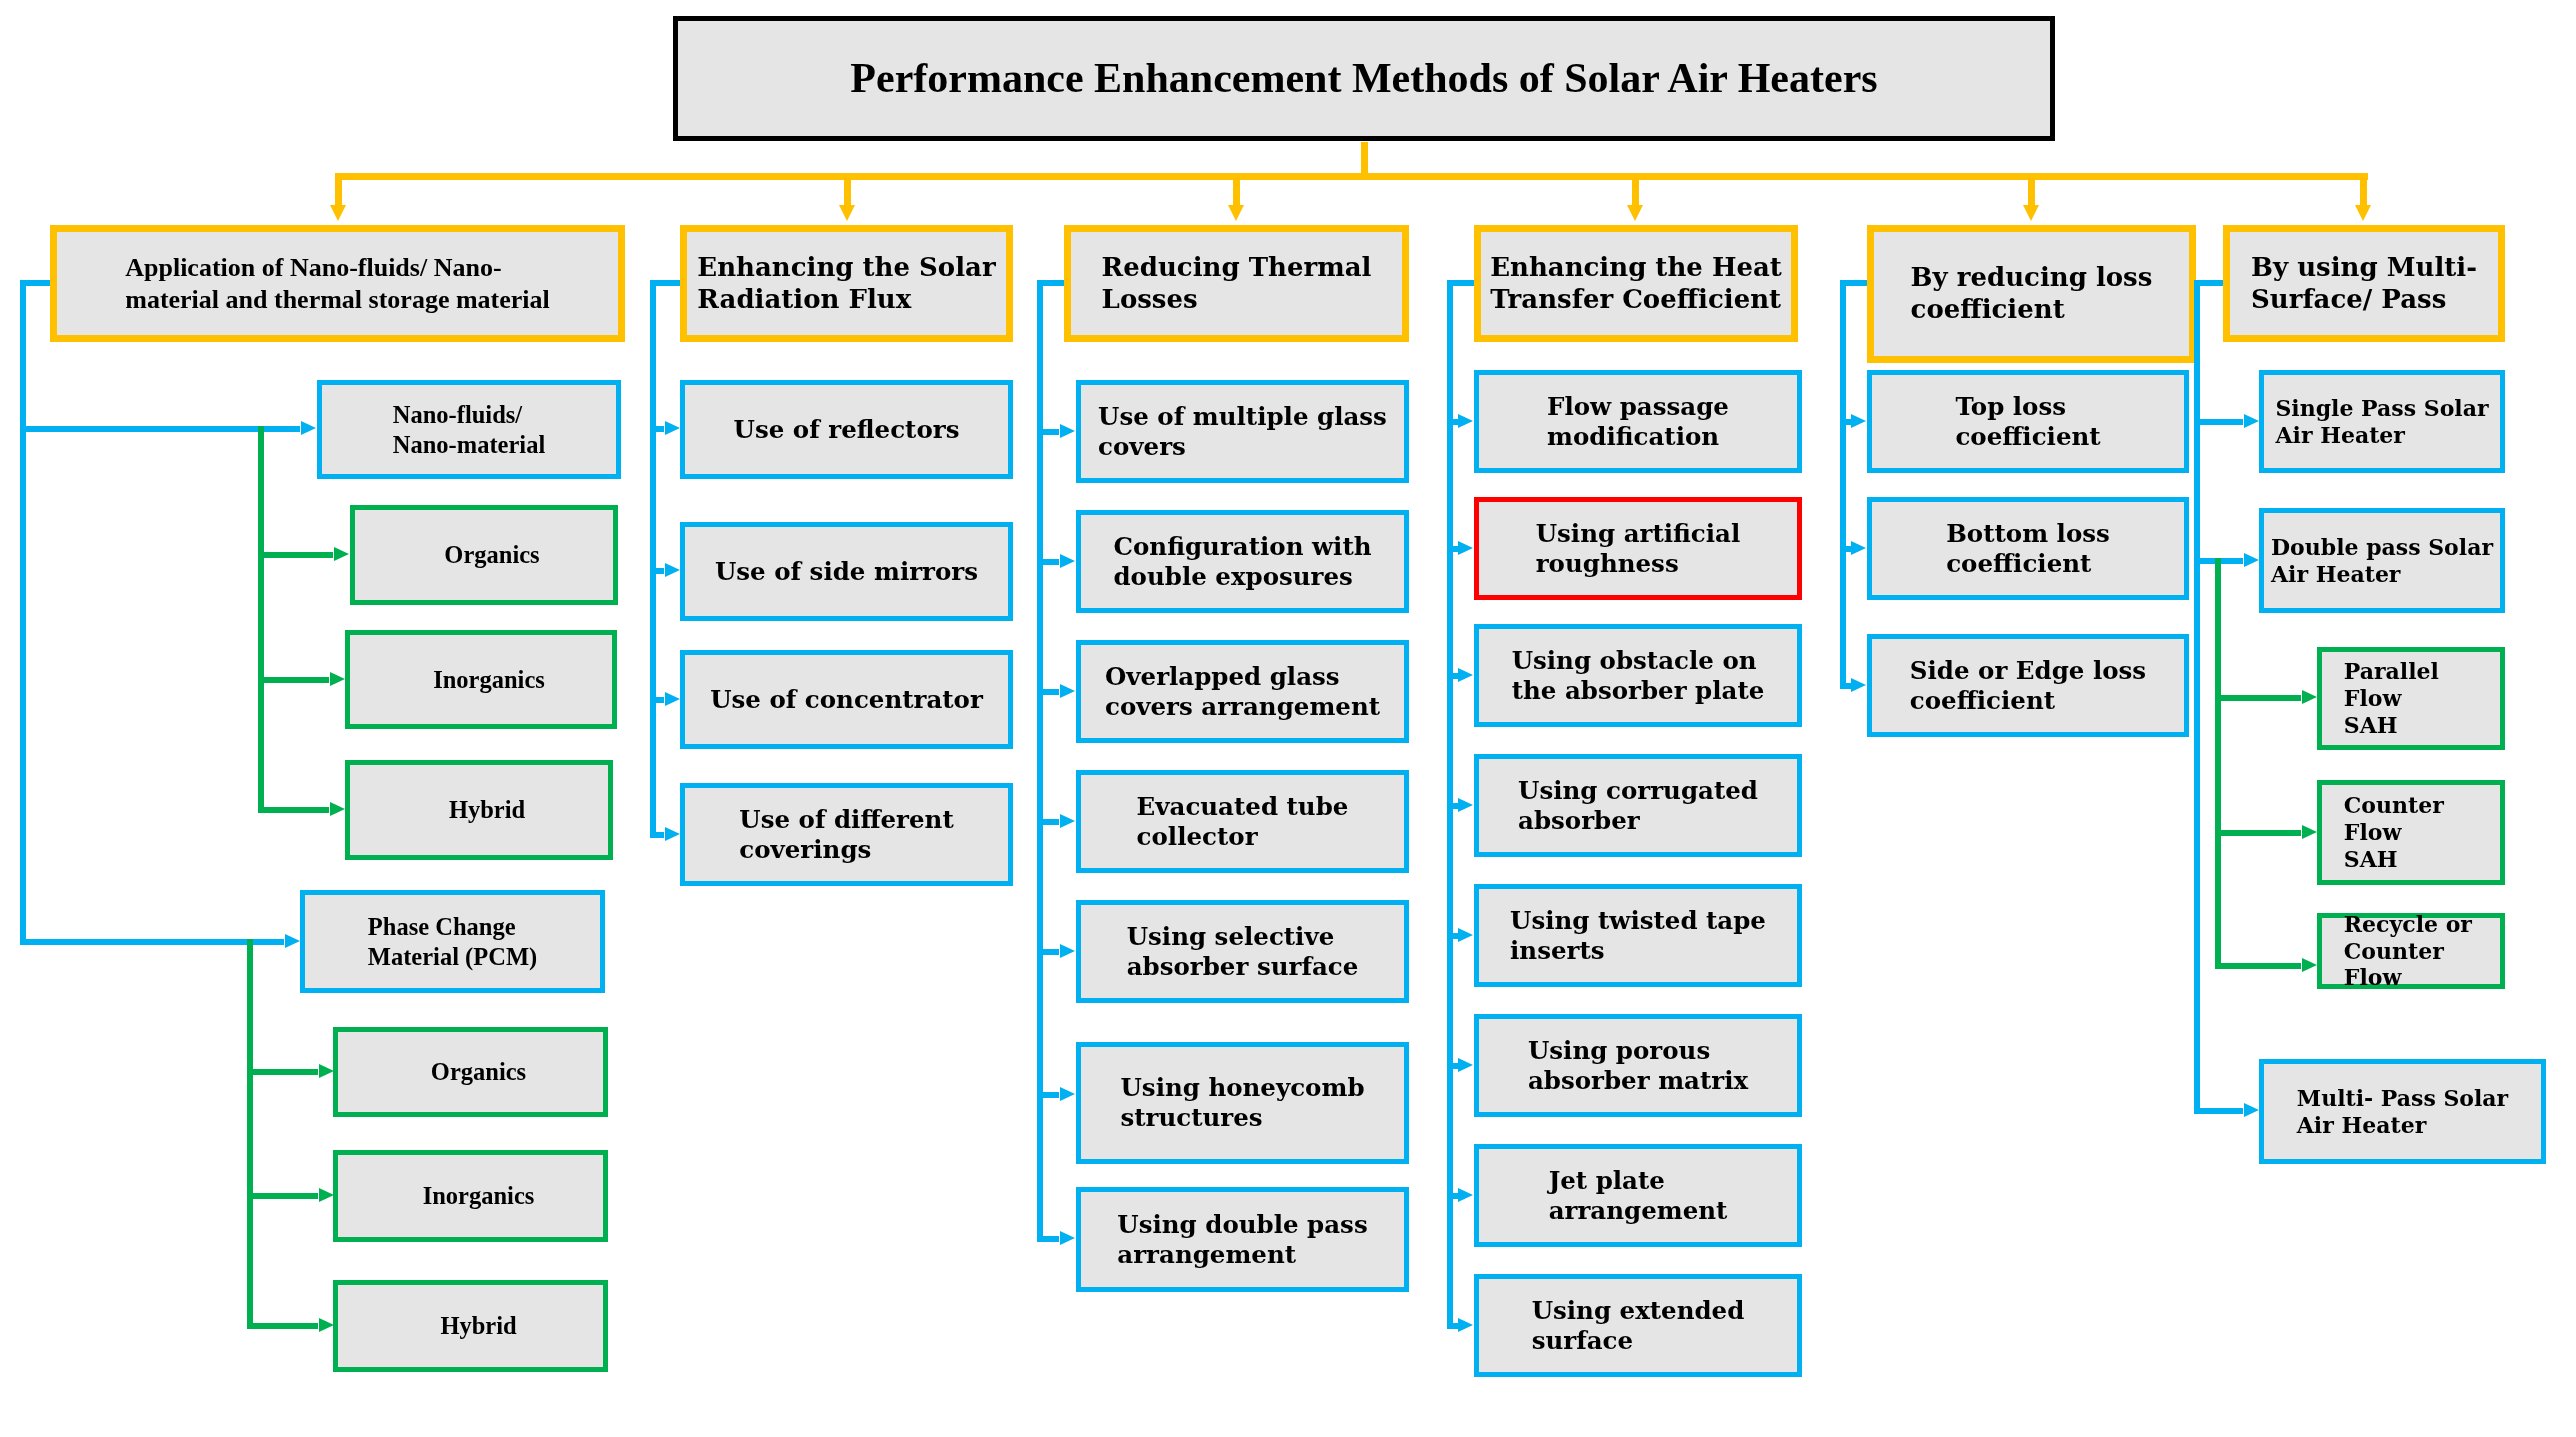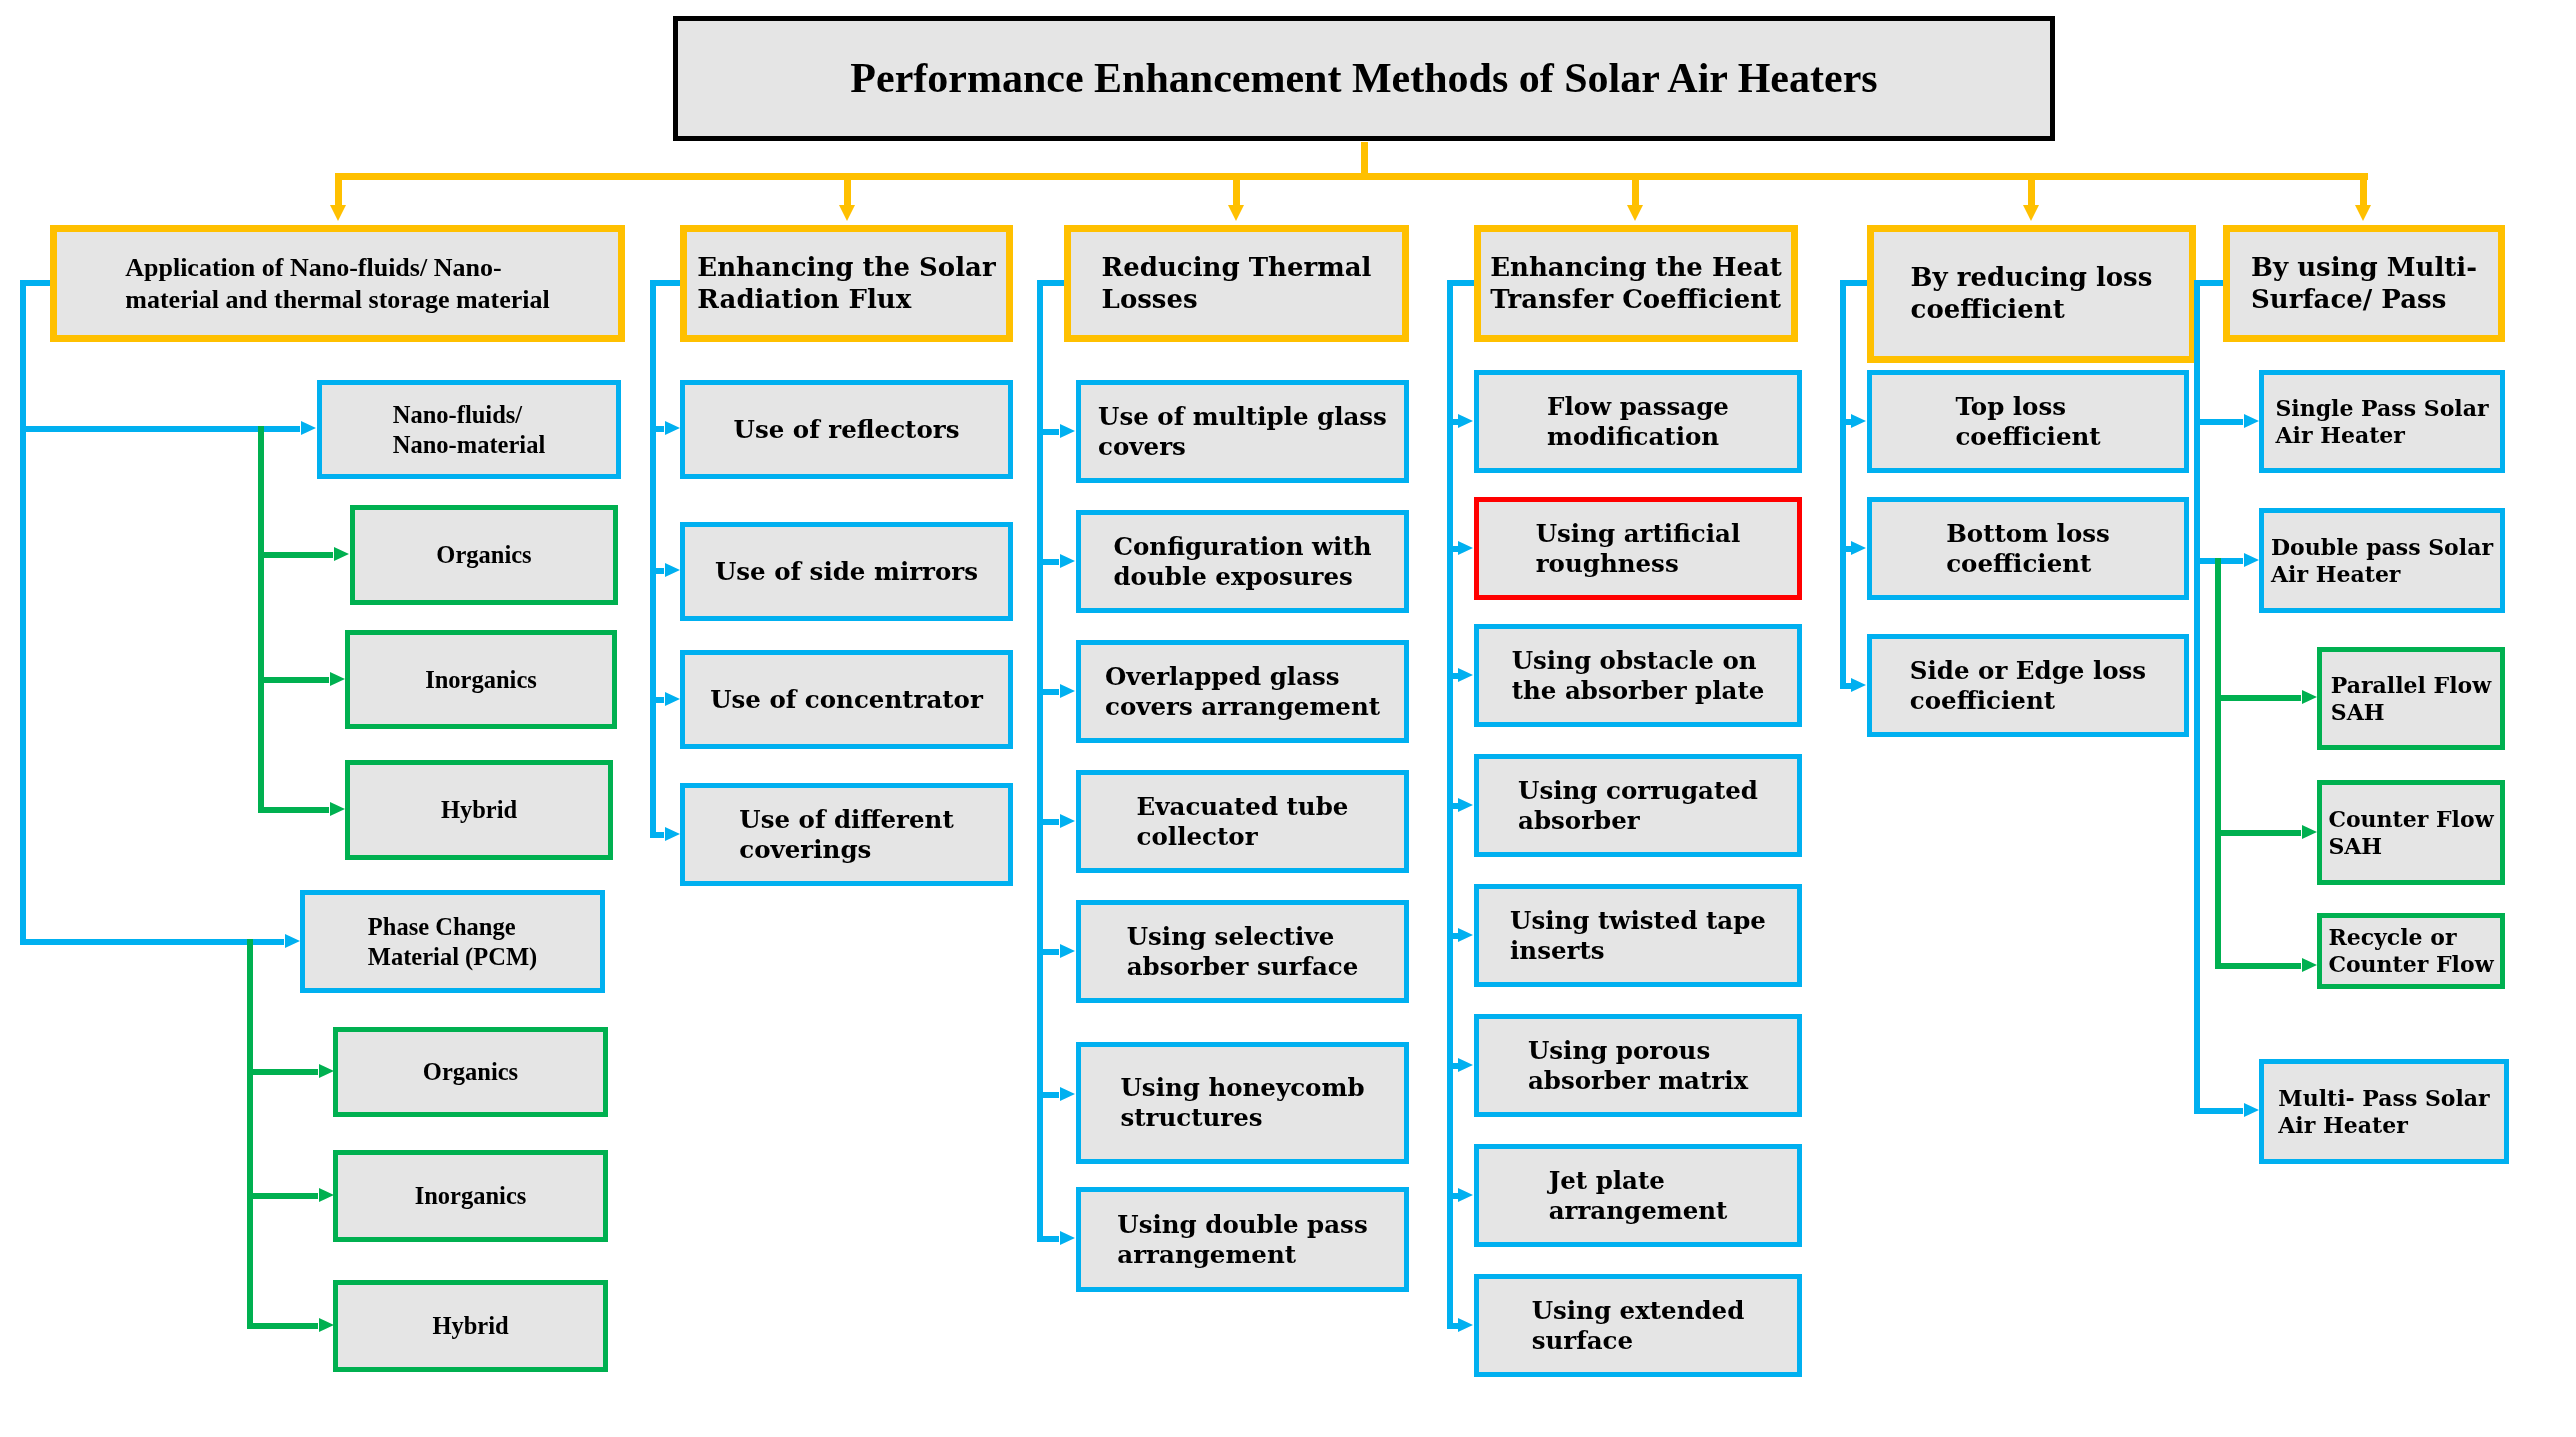--- a/index.html
+++ b/index.html
@@ -13,21 +13,21 @@
   
   .box{
     position:absolute; background:#e5e5e5; box-sizing:border-box;
     display:flex; align-items:center; justify-content:center; text-align:left;
     color:#000; font-weight:bold;
   }
   .box .label{white-space:pre-line; line-height:1.22; padding:2.3px 5.8px;}
   .title-box{border:5.8px solid var(--line_black); font-size:42px;}
   .hdr{border:7.6px solid var(--yellow); font-size:26px;}
   .b-blue{border:5.8px solid var(--blue); font-size:24.5px;}
-  .b-green{border:5.8px solid var(--green); font-size:24.5px;}
+  .b-green{border:5.8px solid var(--green); font-size:24.5px;padding-left:16px;}
   .b-red{border:5.8px solid var(--red); font-size:24.5px;}
   .serif2{font-family:"DejaVu Serif", serif;}
   .fs38{font-size:22px;}
   
   .c-yellow{--c:var(--yellow);} .c-blue{--c:var(--blue);} .c-green{--c:var(--green);}
   .hline,.vline,.branch,.vdrop{position:absolute; background:var(--c);}
   .hline{height:5.8px;} .vline{width:5.8px;}
   .c-yellow.hline{height:7px;} .c-yellow.vline,.c-yellow.vdrop{width:7px;}
   .branch{height:5.8px;}
   .branch::after{
@@ -274,19 +274,19 @@
 SAH</span>
   </div>
   <div class="box b-green serif2 fs38" style="left:2317px;top:780px;width:188px;height:105px">
     <span class="label">Counter Flow
 SAH</span>
   </div>
   <div class="box b-green serif2 fs38" style="left:2317px;top:913px;width:188px;height:76px">
     <span class="label">Recycle or
 Counter Flow</span>
   </div>
-  <div class="box b-blue serif2 fs38" style="left:2259px;top:1059px;width:250px;height:105px">
+  <div class="box b-blue serif2 fs38" style="left:2259px;top:1059px;width:287px;height:105px">
     <span class="label">Multi- Pass Solar
 Air Heater</span>
   </div>
 
 </div>
 
 
 </body></html>

